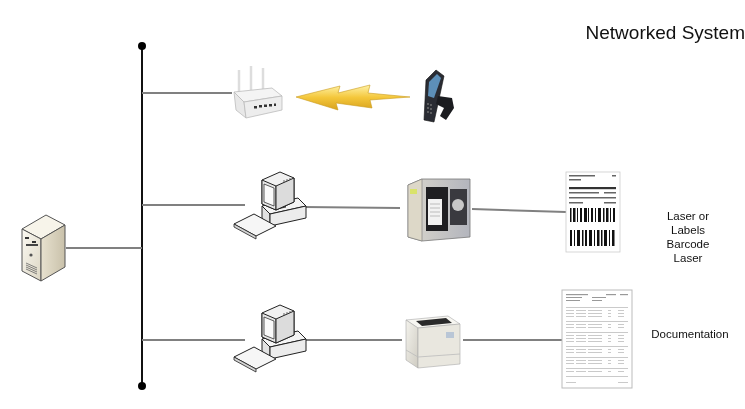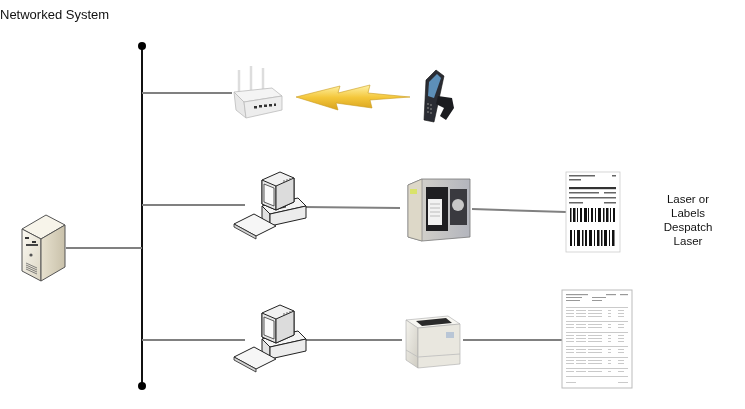--- a/index.html
+++ b/index.html
@@ -1,20 +1,20 @@
 <!DOCTYPE html>
 <html><head>
 <meta charset="utf-8">
 <style>
   html, body { margin:0; padding:0; background:#ffffff; }
   body { width:745px; height:409px; position:relative; overflow:hidden; font-family:"Liberation Sans", sans-serif; }
   #stage { position:absolute; left:0; top:0; width:745px; height:409px; }
-  .title { position:absolute; left:0; width:745px; top:7px; text-align:left; font-size:13px; color:#111; }
+  .title { position:absolute; left:0; width:745px; top:22px; text-align:right; font-size:19px; color:#111; }
   .caption { position:absolute; text-align:center; font-size:11.5px; line-height:14px; color:#111; }
-  #cap-labels { left:648px; top:192px; width:80px; }
+  #cap-labels { left:648px; top:209px; width:80px; }
   #cap-docs { left:640px; top:327px; width:100px; }
 </style>
 </head>
 <body>
 
 <div id="stage">
   <svg width="745" height="409" viewBox="0 0 745 409" xmlns="http://www.w3.org/2000/svg">
     <defs>
       <linearGradient id="srvFront" x1="0" y1="0" x2="1" y2="1">
         <stop offset="0" stop-color="#fbf9f2"></stop>
@@ -296,19 +296,20 @@
           <rect x="56" y="92" width="10" height="0.8"></rect>
       </g>
     </g>
   </svg>
 
   <div class="title">Networked System</div>
 
   <div class="caption" id="cap-labels">
     <div>Laser or</div>
     <div>Labels</div>
-    <div>Despatch</div>
+    <div>Barcode</div>
     <div>Laser</div>
   </div>
 
   <div class="caption" id="cap-docs">
+    <div>Documentation</div>
   </div>
 </div>
 
 </body></html>

